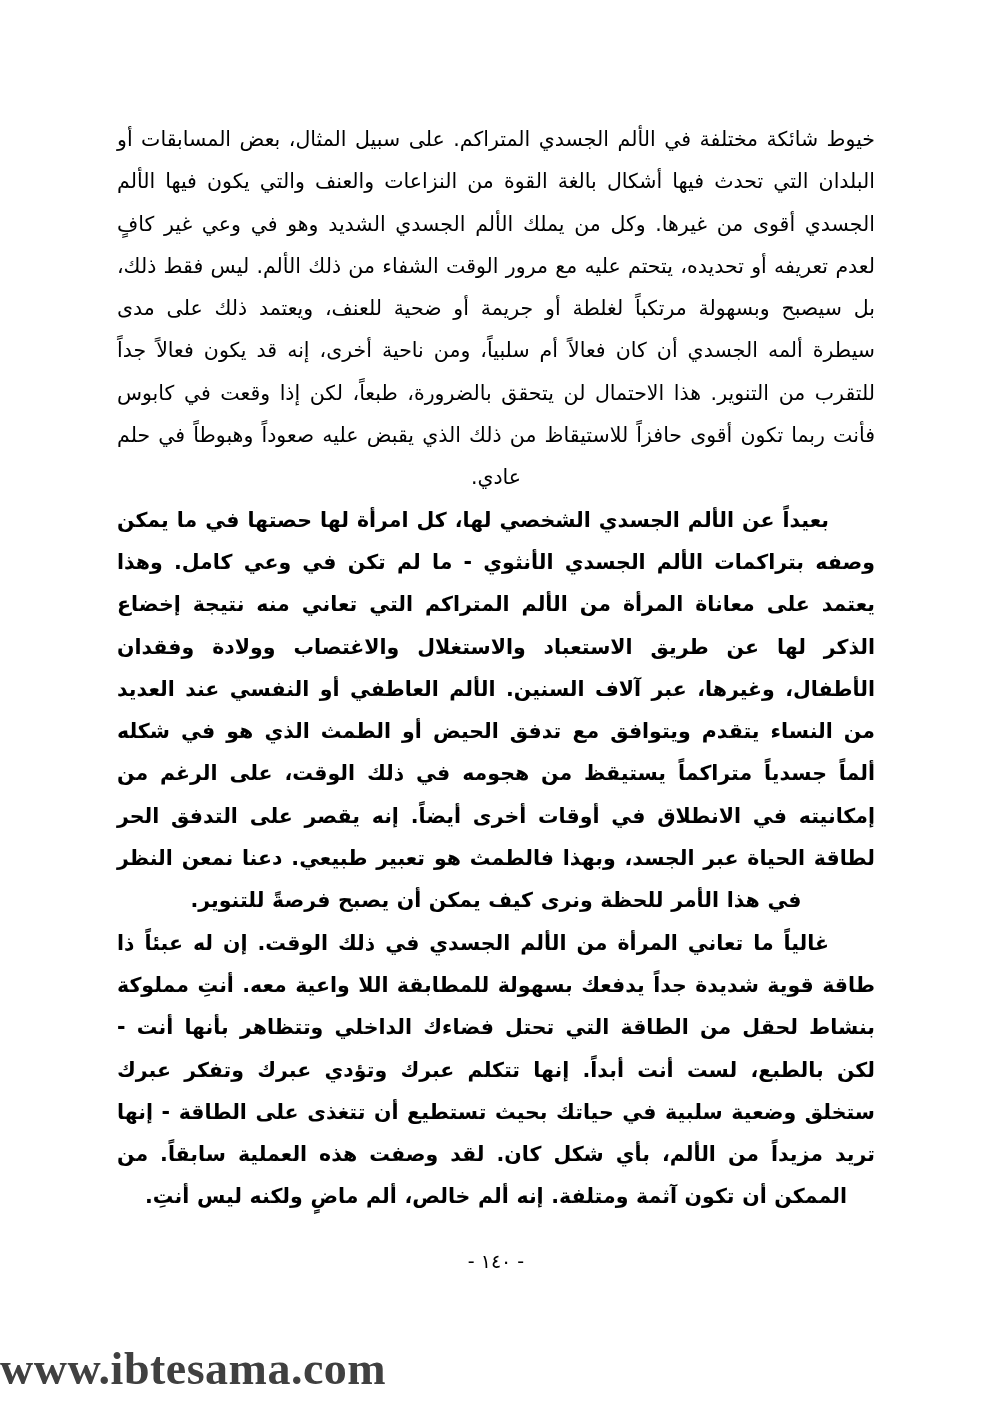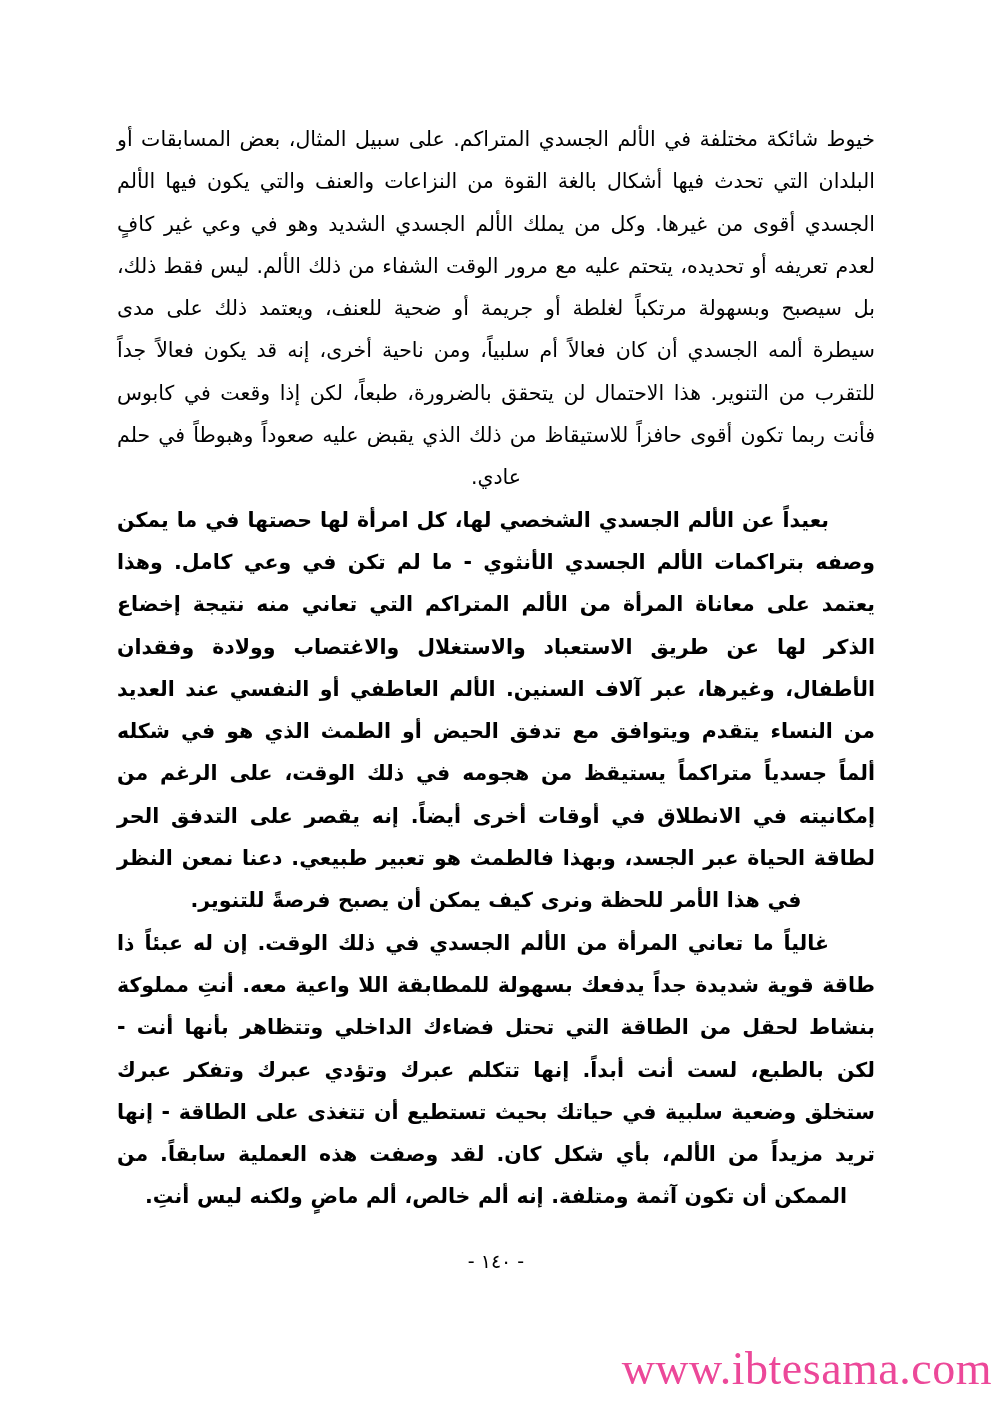--- a/index.html
+++ b/index.html
@@ -69,27 +69,27 @@
     font-family: "DejaVu Sans", "Liberation Sans", sans-serif;
     letter-spacing: 2px;
   }
 
   
   .watermark {
     position: absolute;
     top: 1341px;
     left: 0;
     right: 0;
-    text-align: right;
+    text-align: left;
     direction: ltr;
-    color: #ec4899;
+    color: #404040;
     font-family: "Liberation Serif", "DejaVu Serif", serif;
     font-size: 46px;
     line-height: 56px;
-    font-weight: 400;
+    font-weight: 700;
     letter-spacing: 0.5px;
     white-space: nowrap;
     user-select: none;
   }
 </style>
 </head>
 <body>
 
 <div class="page">
 

